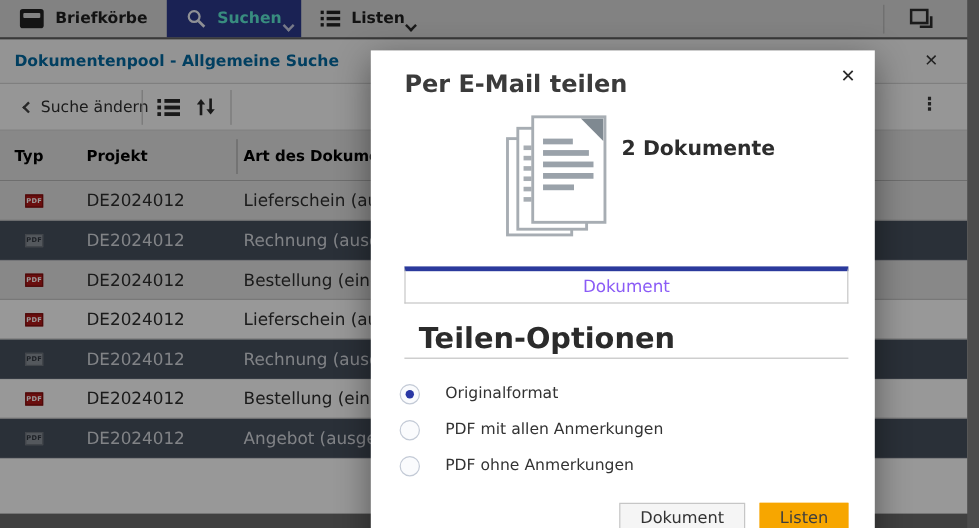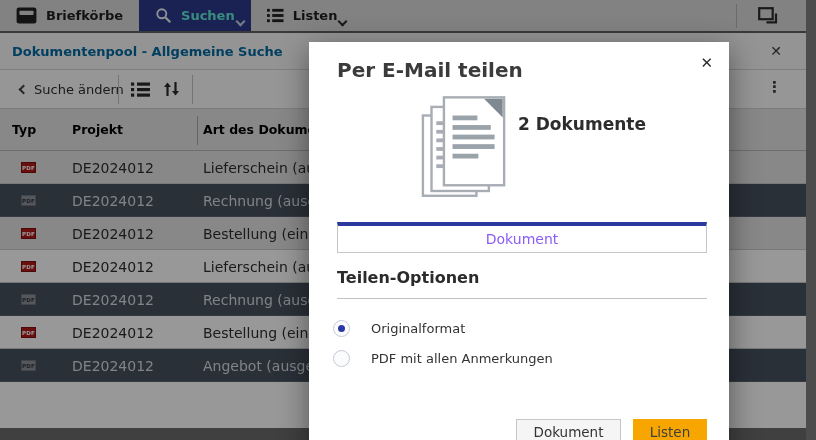--- a/index.html
+++ b/index.html
@@ -100,21 +100,21 @@
   .doc-count { position:absolute; left:209px; top:72px; font-size:17px; font-weight:bold; color:#2d2d2d; }
 
   .modal-tabs { position:absolute; left:28px; top:180px; width:370px; height:31px; display:flex; }
   .mtab {
     flex:1; border:1px solid #c6c6c6; background:#fff; display:flex;
     align-items:center; justify-content:center; font-size:14px; color:#8b5cf6; cursor:pointer;
   }
   .mtab + .mtab { margin-left:-1px; }
   .mtab.active { border-top:4px solid #2b3a9c; }
 
-  .section-title { position:absolute; left:28px; top:226px; font-size:16px; font-weight:bold; color:#2b2b2b; }
+  .section-title { position:absolute; left:40px; top:226px; font-size:24px; font-weight:bold; color:#2b2b2b; }
   .section-rule { position:absolute; left:28px; top:256px; width:370px; height:1px; background:#c2c2c2; }
 
   .option { position:absolute; left:24px; height:20px; display:flex; align-items:center; gap:21px; cursor:pointer; }
   .opt-1 { top:276px; } .opt-2 { top:306px; } .opt-3 { top:336px; }
   .radio {
     width:17px; height:17px; border-radius:50%; border:1px solid #c3cad6;
     background:#fafbfd; position:relative; flex:0 0 auto;
   }
   .radio.checked::after {
     content:""; position:absolute; left:4px; top:4px; width:7px; height:7px;
@@ -289,18 +289,22 @@
     <div class="section-rule"></div>
 
     <div class="option opt-1">
       <span class="radio checked"></span>
       <span class="opt-label">Originalformat</span>
     </div>
     <div class="option opt-2">
       <span class="radio"></span>
       <span class="opt-label">PDF mit allen Anmerkungen</span>
     </div>
+    <div class="option opt-3">
+      <span class="radio"></span>
+      <span class="opt-label">PDF ohne Anmerkungen</span>
+    </div>
 
     <button class="btn btn-cancel">Dokument</button>
     <button class="btn btn-confirm">Listen</button>
   </div>
 
 </div>
 
 </body></html>

